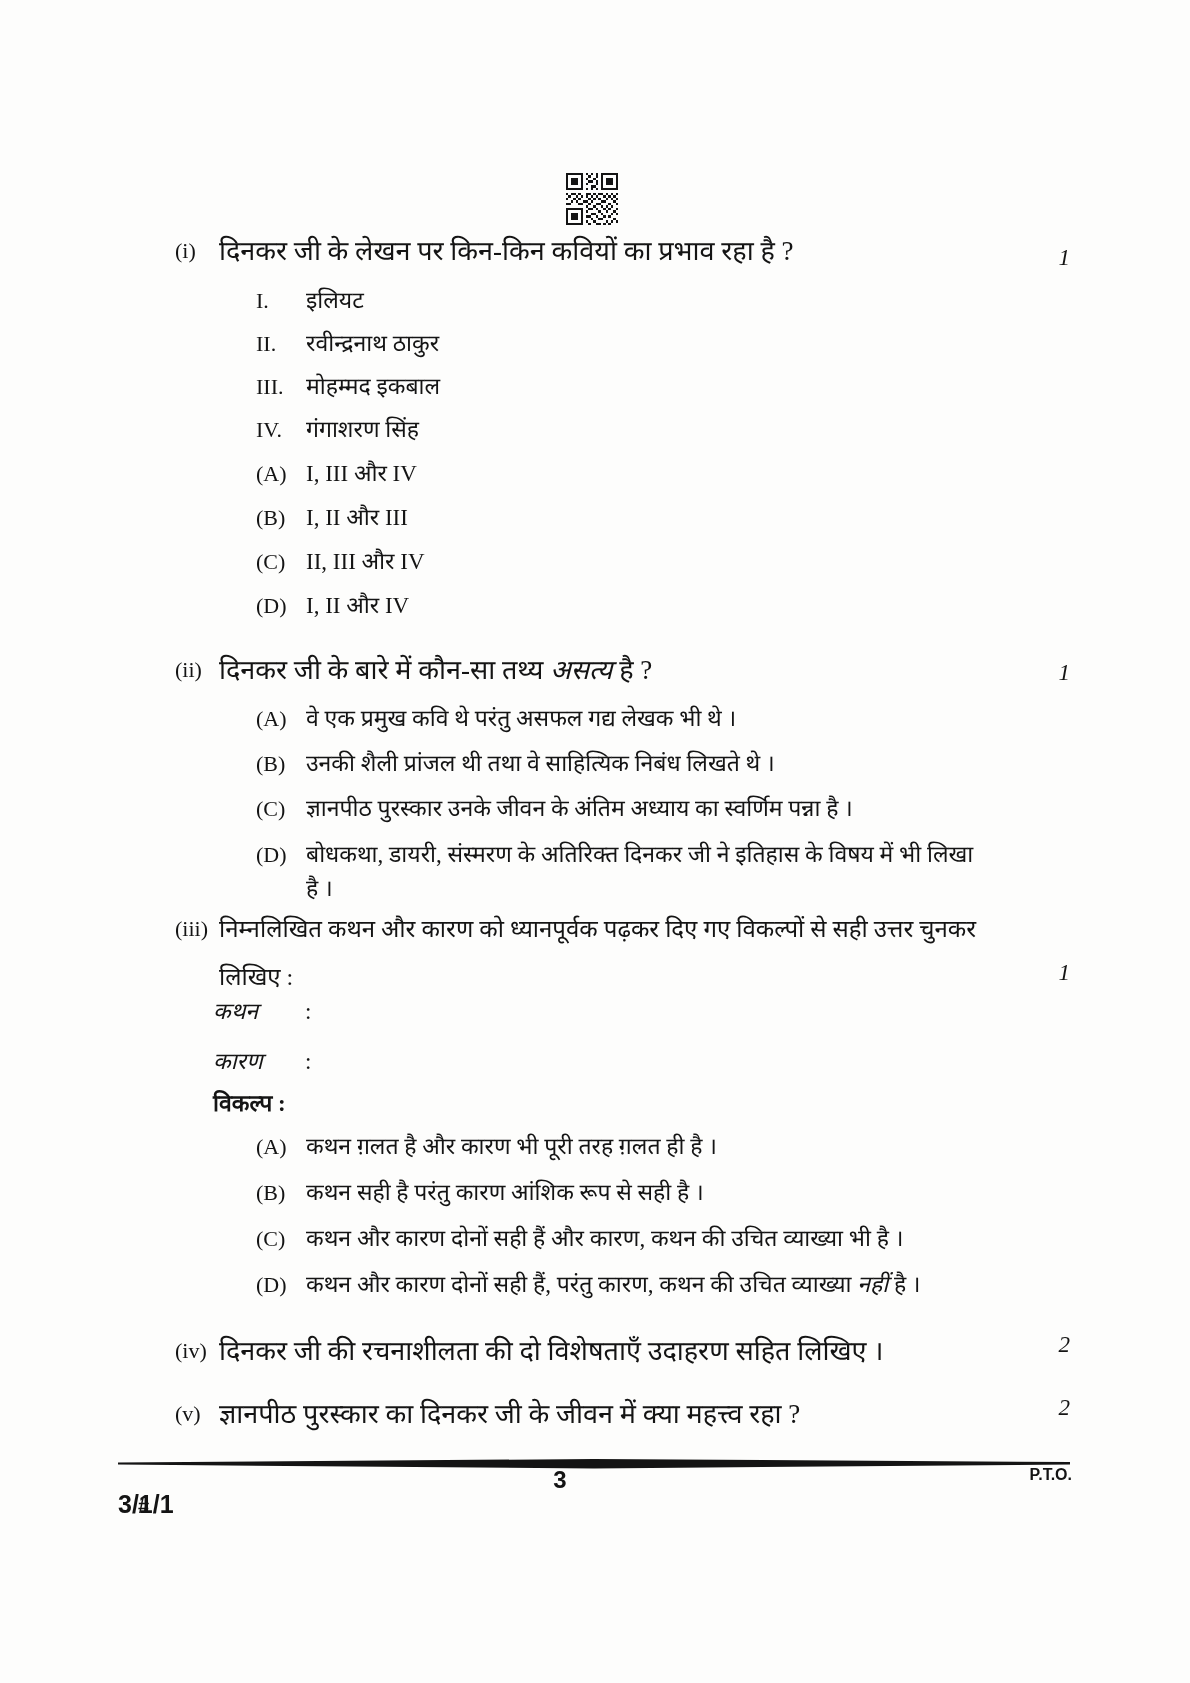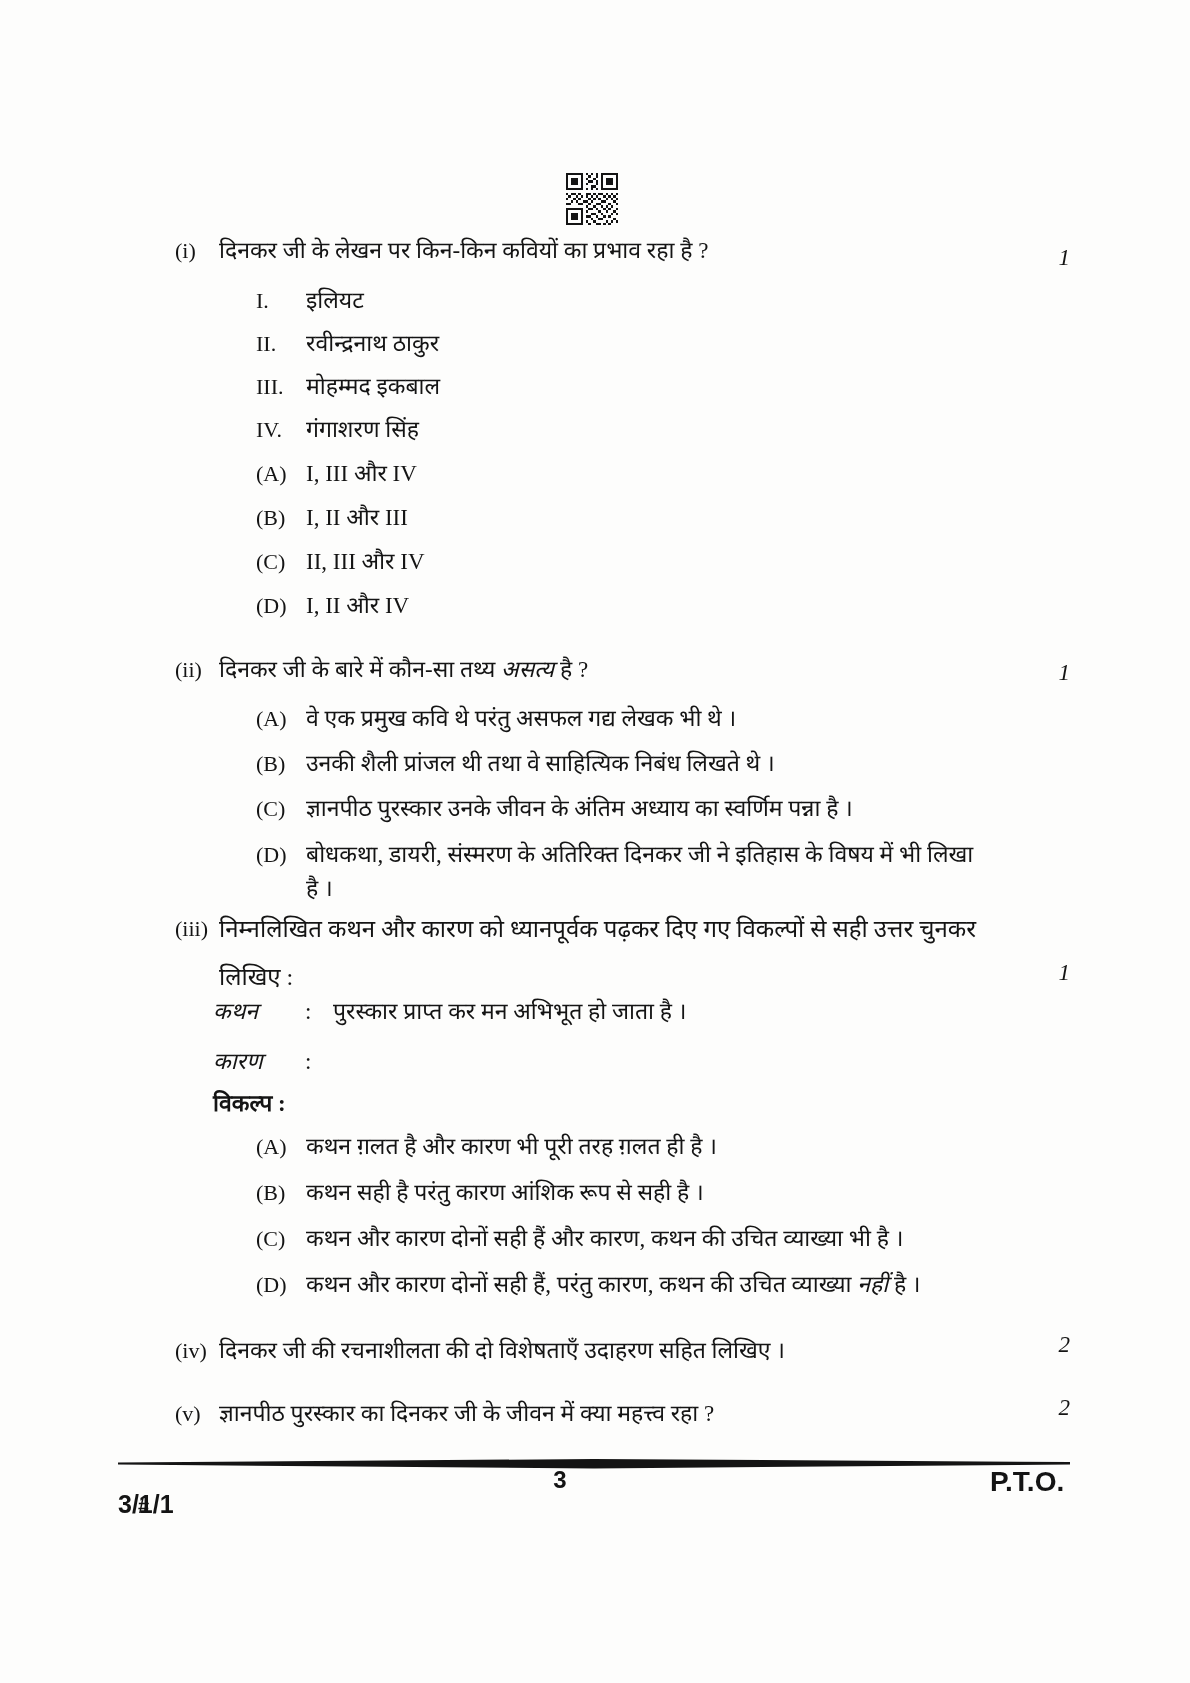--- a/index.html
+++ b/index.html
@@ -4,21 +4,21 @@
 <style>
   * { margin:0; padding:0; box-sizing:border-box; }
   html,body { background:#e8e8e8; }
   .page {
     position:relative; width:1190px; height:1683px; margin:0 auto;
     background:#fdfdfc; color:#141414; overflow:hidden;
     font-family:"Liberation Serif","DejaVu Sans",serif;
   }
   .row { position:absolute; display:flex; align-items:flex-start; }
   .qnum { width:44px; flex:0 0 44px; font-size:22px; line-height:34px; }
-  .qtext { font-size:23px; line-height:34px; width:810px; }
+  .qtext { font-size:27px; line-height:34px; width:810px; }
   .q3text { font-size:24px; line-height:48px; width:830px; }
   .sub-label { width:50px; flex:0 0 50px; font-size:22px; line-height:34px; }
   .sub-text { font-size:23px; line-height:34px; width:700px; }
   .mark { position:absolute; left:1030px; width:40px; text-align:right;
           font-size:23px; font-style:italic; line-height:30px; }
   .em-bi { font-weight:normal; font-style:italic; }
   .bold { font-weight:bold; }
   .ar-label { width:92px; flex:0 0 92px; font-size:23px; line-height:34px; font-style:italic; }
   .ar-colon { width:28px; flex:0 0 28px; font-size:23px; line-height:34px; }
   .ar-text { font-size:23px; line-height:34px; width:690px; }
@@ -117,21 +117,20 @@
     <div class="q3text">
       <div>निम्नलिखित कथन और कारण को ध्यानपूर्वक पढ़कर दिए गए विकल्पों से सही उत्तर चुनकर</div>
       <div>लिखिए :</div>
     </div>
   </div>
   <div class="mark" style="top:958px;">1</div>
 
   <div class="row" style="left:213px; top:995px;">
     <div class="ar-label">कथन</div>
     <div class="ar-colon">:</div>
-    <div class="ar-text">पुरस्कार प्राप्त कर मन अभिभूत हो जाता है ।</div>
   </div>
   <div class="row" style="left:213px; top:1045px;">
     <div class="ar-label">कारण</div>
     <div class="ar-colon">:</div>
   </div>
   <div class="row bold" style="left:213px; top:1087px; font-size:23px; line-height:34px;">विकल्प :</div>
 
   <div class="row" style="left:256px; top:1130px;">
     <div class="sub-label">(A)</div>
     <div class="sub-text">कथन ग़लत है और कारण भी पूरी तरह ग़लत ही है ।</div>
@@ -162,15 +161,15 @@
   <div class="mark" style="top:1393px;">2</div>
 
   <div class="rule" style="left:118px; top:1455px;">
     <svg width="952" height="10">
         <polygon points="0,3.5 476,0 952,3 952,5.5 476,9.5 0,5.5" fill="#141414"></polygon>
       </svg>
   </div>
   <div class="footer-sans" style="position:absolute; left:118px; top:1466px; font-size:25px;margin-top:24px;">3/1/1</div>
   <div class="footer-sans" style="position:absolute; left:138px; top:1495px; font-size:20px;">#</div>
   <div class="footer-sans" style="position:absolute; left:0; top:1466px; width:1120px; text-align:center; font-size:24px;">3</div>
-  <div class="footer-sans" style="position:absolute; left:990px; top:1466px; width:82px; font-size:28px;">P.T.O.</div>
+  <div class="footer-sans" style="position:absolute; left:990px; top:1466px; width:82px; text-align:right; font-size:16px;">P.T.O.</div>
 
 </div>
 
 </body></html>

